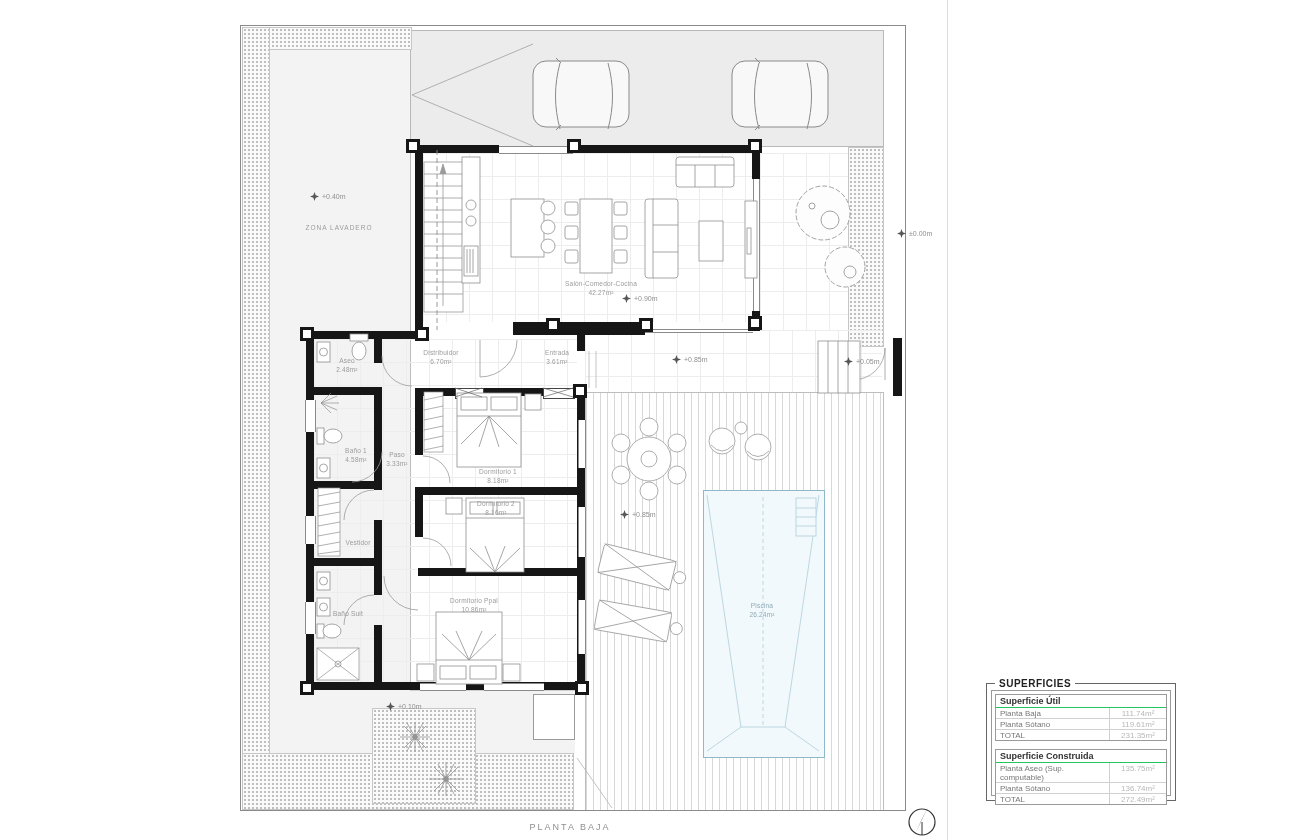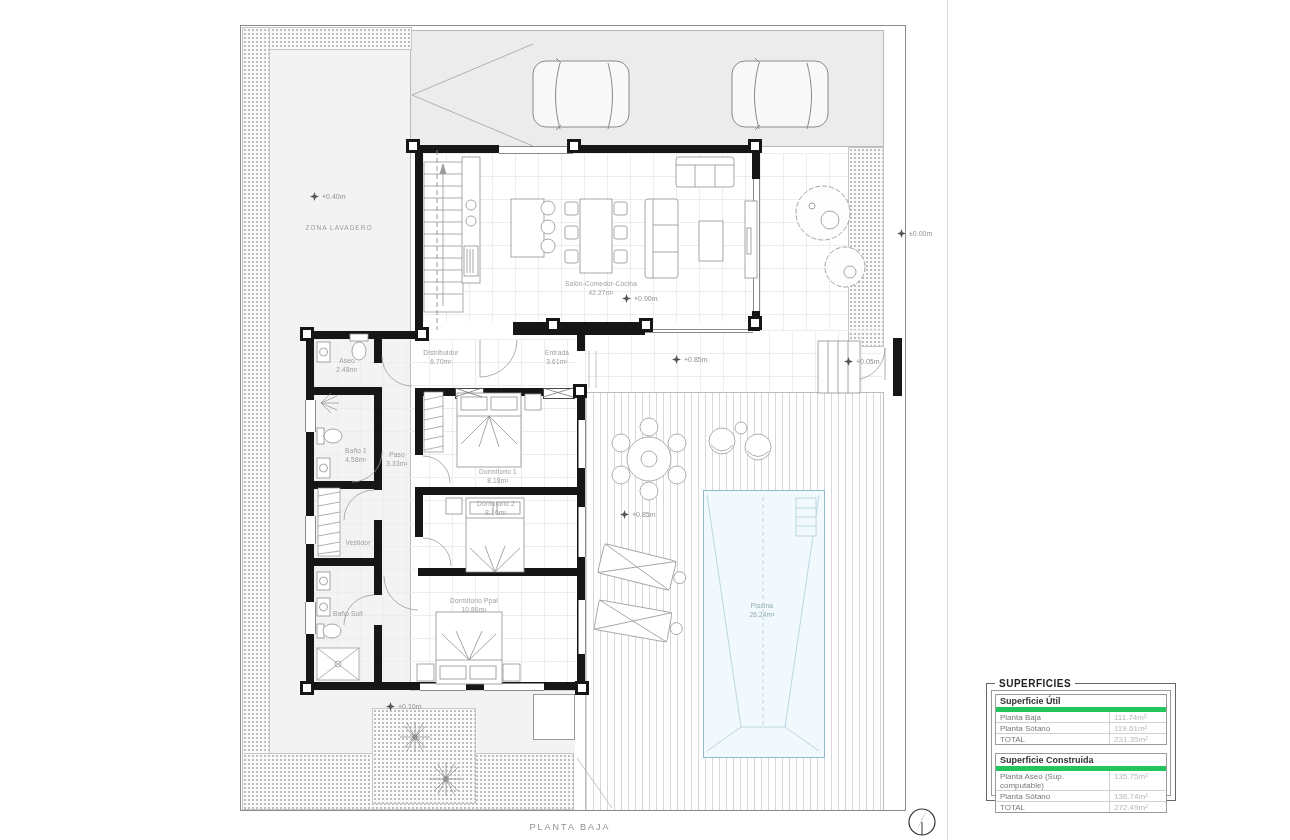--- a/index.html
+++ b/index.html
@@ -25,25 +25,25 @@
   .title{position:absolute;text-align:center;color:#8f8f8f;font-size:9px;letter-spacing:2px}
   .divider{position:absolute;background:#dcdcdc}
   
   .sup{position:absolute;left:986px;top:683px;width:190px;height:118px}
   .sup-outer{position:absolute;inset:0;border:1px solid #666;background:#fff}
   .sup-title{position:absolute;left:8px;top:-6px;background:#fff;padding:0 4px;font-size:10px;
              font-weight:bold;letter-spacing:.5px;color:#222}
   .sup-inner{position:absolute;left:4px;top:6px;right:4px;bottom:4px;border:1px solid #9a9a9a;padding:3px 3px}
   .sec{border:1px solid #9a9a9a;margin-bottom:8px;background:#fff}
   .sec:last-child{margin-bottom:4px}
-  .sec-h{font-weight:bold;font-size:9px;padding:1px 4px;border-bottom:5px solid #22c55e;color:#333}
+  .sec-h{font-weight:bold;font-size:9px;padding:1px 4px;border-bottom:1px solid #22c55e;color:#333}
   .srow{display:flex;font-size:8px;border-bottom:1px solid #d0d0d0;color:#777}
   .srow:last-child{border-bottom:none}
   .rl{flex:1;padding:.5px 4px;border-right:1px solid #d0d0d0}
-  .rv{width:48px;text-align:left;padding:.5px 4px;color:#b8b8b8}
+  .rv{width:48px;text-align:center;padding:.5px 4px;color:#b8b8b8}
   svg{display:block}
 </style>
 </head>
 <body>
 
 <div id="root">
 
   <div class="divider" style="left:947px;top:0;width:1px;height:840px"></div>
 
   <div class="plot" style="left:240px;top:25px;width:664px;height:784px"></div>

